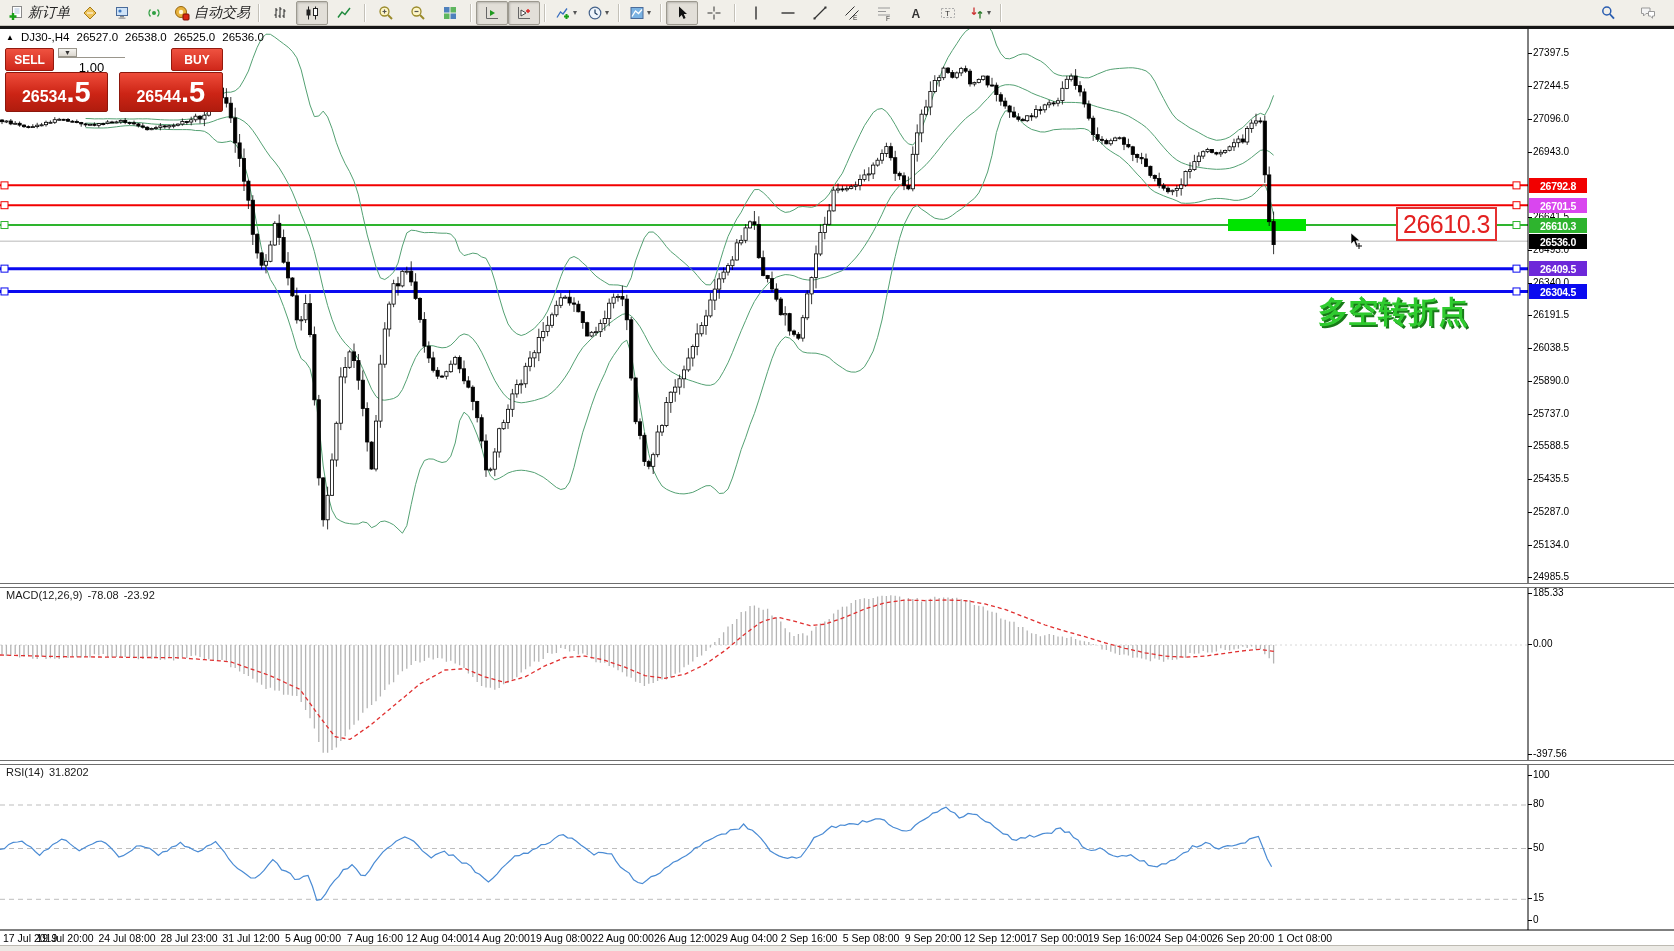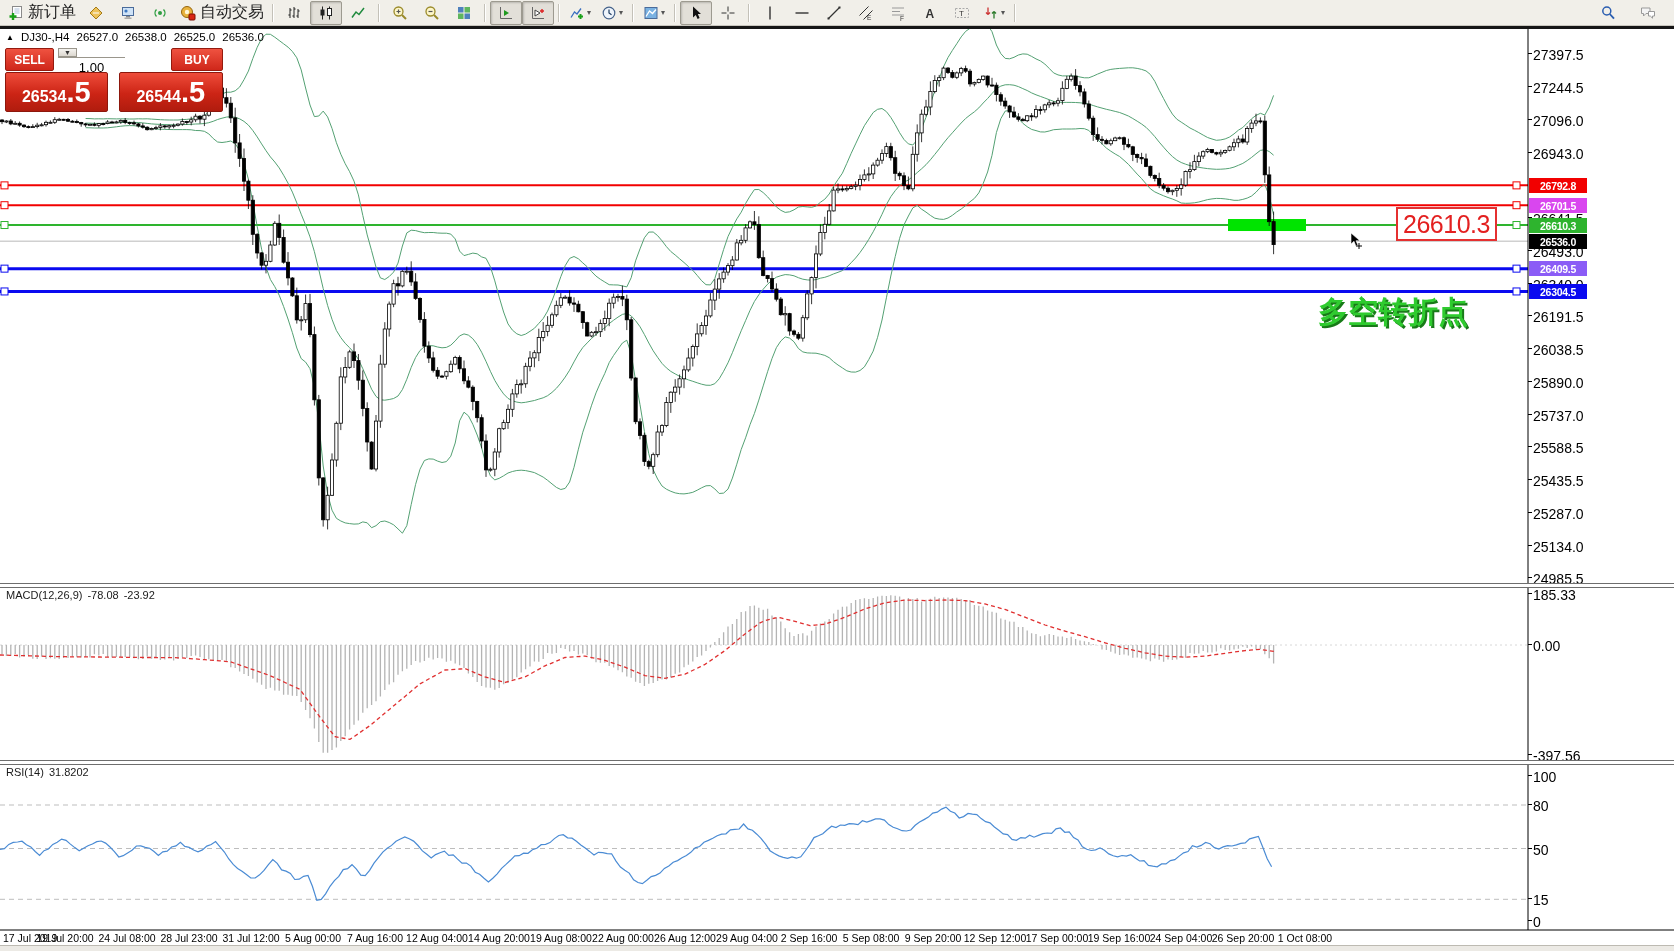--- a/index.html
+++ b/index.html
@@ -6,34 +6,34 @@
   body{width:1674px;height:951px;position:relative;overflow:hidden;background:#fff;
        font-family:"Liberation Sans","DejaVu Sans",sans-serif;-webkit-font-smoothing:antialiased;}
   
   .toolbar{position:absolute;top:0;left:0;width:1674px;height:26px;background:#f1efe9;
            border-bottom:1px solid #c9c6be;display:flex;align-items:center;padding:0 4px;box-sizing:border-box;z-index:30;}
   .tb-group{display:flex;align-items:center;}
   .tb-btn{height:22px;min-width:24px;display:flex;align-items:center;justify-content:center;
           padding:0 3px;border:1px solid transparent;border-radius:2px;cursor:default;color:#222;}
   .tb-btn.active{background:#e2dfd8;border-color:#9d9a90;box-shadow:inset 1px 1px 2px rgba(0,0,0,.18);}
   .tb-btn svg{width:16px;height:16px;display:block;}
-  .tb-btn .tb-label{font-size:16px;margin-left:4px;white-space:nowrap;}
+  .tb-btn .tb-label{font-size:14px;margin-left:4px;white-space:nowrap;font-style:italic;}
   .tb-caret{font-size:8px;color:#555;margin-left:2px;}
   .tb-sep{width:1px;height:18px;background:#c4c1b8;margin:0 4px;border-right:1px solid #fff;}
   .tb-tf-btn{height:20px;padding:0 7px;display:flex;align-items:center;font-size:11px;color:#333;
              border:1px solid transparent;border-radius:2px;margin:0 1px;}
   .tb-tf-btn.active{background:#e2dfd8;border-color:#9d9a90;box-shadow:inset 1px 1px 2px rgba(0,0,0,.18);}
   .tb-right{margin-left:auto;display:flex;align-items:center;gap:8px;padding-right:6px;}
   
   .chart-bg{position:absolute;left:0;top:26px;width:1674px;height:925px;background:#fff;border-top:3px solid #161616;box-sizing:border-box;}
   #chart-svg{position:absolute;left:0;top:0;width:1674px;height:951px;z-index:2;}
   .pane-sep{position:absolute;left:0;width:1674px;height:3px;background:#fff;border-top:1px solid #6e6e6e;border-bottom:1px solid #6e6e6e;z-index:6;cursor:row-resize;}
   .status-bar{position:absolute;left:0;top:945px;width:1674px;height:6px;background:#eceae5;border-top:1px solid #bdbab2;z-index:6;}
   
-  .tick{position:absolute;left:1533px;font-size:14px;color:#000;z-index:4;white-space:nowrap;}
+  .tick{position:absolute;left:1533px;font-size:10px;color:#000;z-index:4;white-space:nowrap;}
   .tick:before{content:"";position:absolute;left:-5px;top:6px;width:4px;height:1px;background:#000;}
   .axis-badge{position:absolute;left:1529px;width:58px;height:15px;color:#fff;font-size:10.5px;
               display:flex;align-items:center;justify-content:center;z-index:5;font-weight:bold;letter-spacing:-0.3px;}
   .time-label{position:absolute;top:932px;font-size:10.5px;color:#000;z-index:4;white-space:nowrap;transform:translateX(-50%);}
   .time-label.first{transform:none;}
   
   .chart-header{position:absolute;left:6px;top:31px;font-size:11.5px;color:#000;z-index:8;display:flex;gap:7px;align-items:center;}
   .chart-header .tri{font-size:8px;}
   .ind-label{position:absolute;left:6px;font-size:11px;color:#1a1a1a;z-index:8;display:flex;gap:5px;}
   
@@ -680,21 +680,21 @@
     <div class="tick" style="top:748px">-397.56</div>
     <div class="tick" style="top:769px">100</div>
     <div class="tick" style="top:798px">80</div>
     <div class="tick" style="top:842px">50</div>
     <div class="tick" style="top:892px">15</div>
     <div class="tick" style="top:914px">0</div>
     <div class="axis-badge" style="top:178px;background:#f20000">26792.8</div>
     <div class="axis-badge" style="top:198px;background:#d946ef">26701.5</div>
     <div class="axis-badge" style="top:218px;background:#2eb42e">26610.3</div>
     <div class="axis-badge" style="top:234px;background:#000000">26536.0</div>
-    <div class="axis-badge" style="top:261px;background:#8b5cf6">26409.5</div>
+    <div class="axis-badge" style="top:261px;background:#6d28d9">26409.5</div>
     <div class="axis-badge" style="top:284px;background:#0a0af0">26304.5</div>
     <div class="time-label first" style="left:3px">17 Jul 2019</div>
     <div class="time-label" style="left:65px">19 Jul 20:00</div>
     <div class="time-label" style="left:127px">24 Jul 08:00</div>
     <div class="time-label" style="left:189px">28 Jul 23:00</div>
     <div class="time-label" style="left:251px">31 Jul 12:00</div>
     <div class="time-label" style="left:313px">5 Aug 00:00</div>
     <div class="time-label" style="left:375px">7 Aug 16:00</div>
     <div class="time-label" style="left:437px">12 Aug 04:00</div>
     <div class="time-label" style="left:499px">14 Aug 20:00</div>

